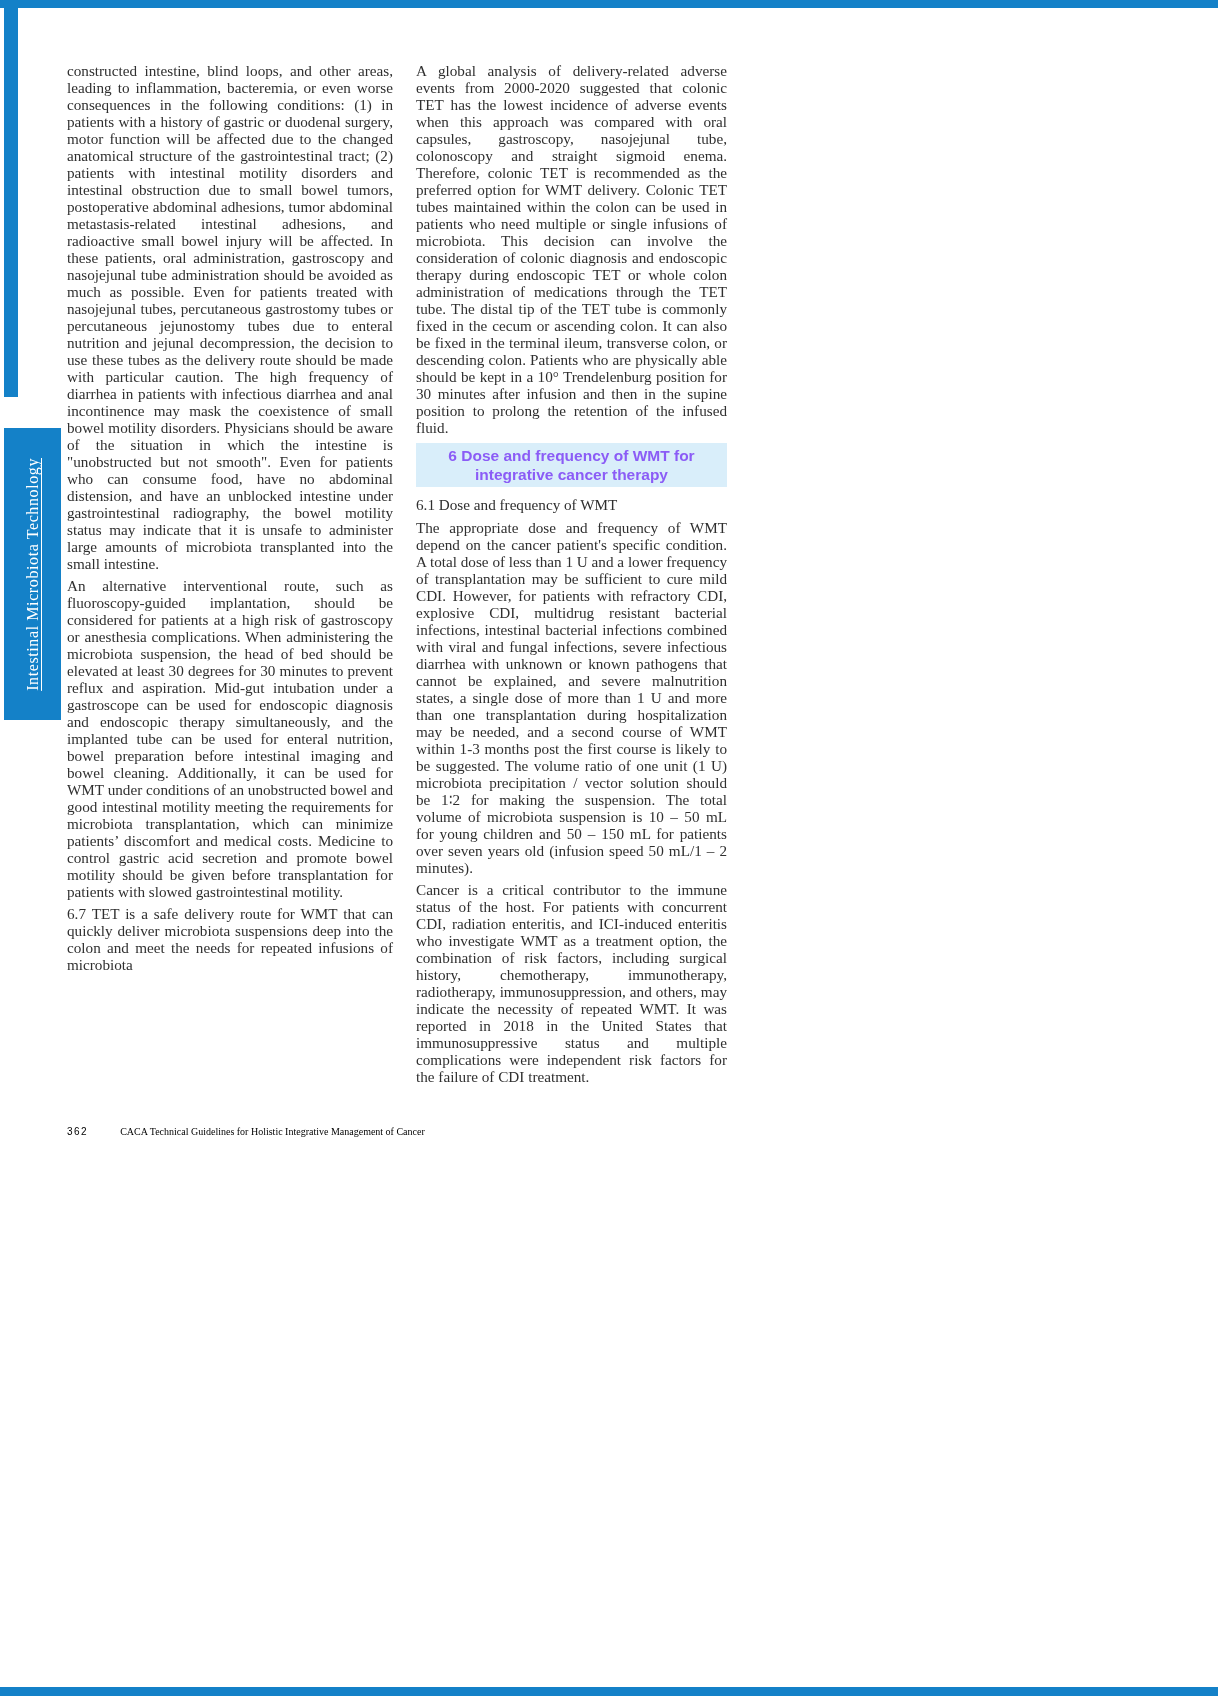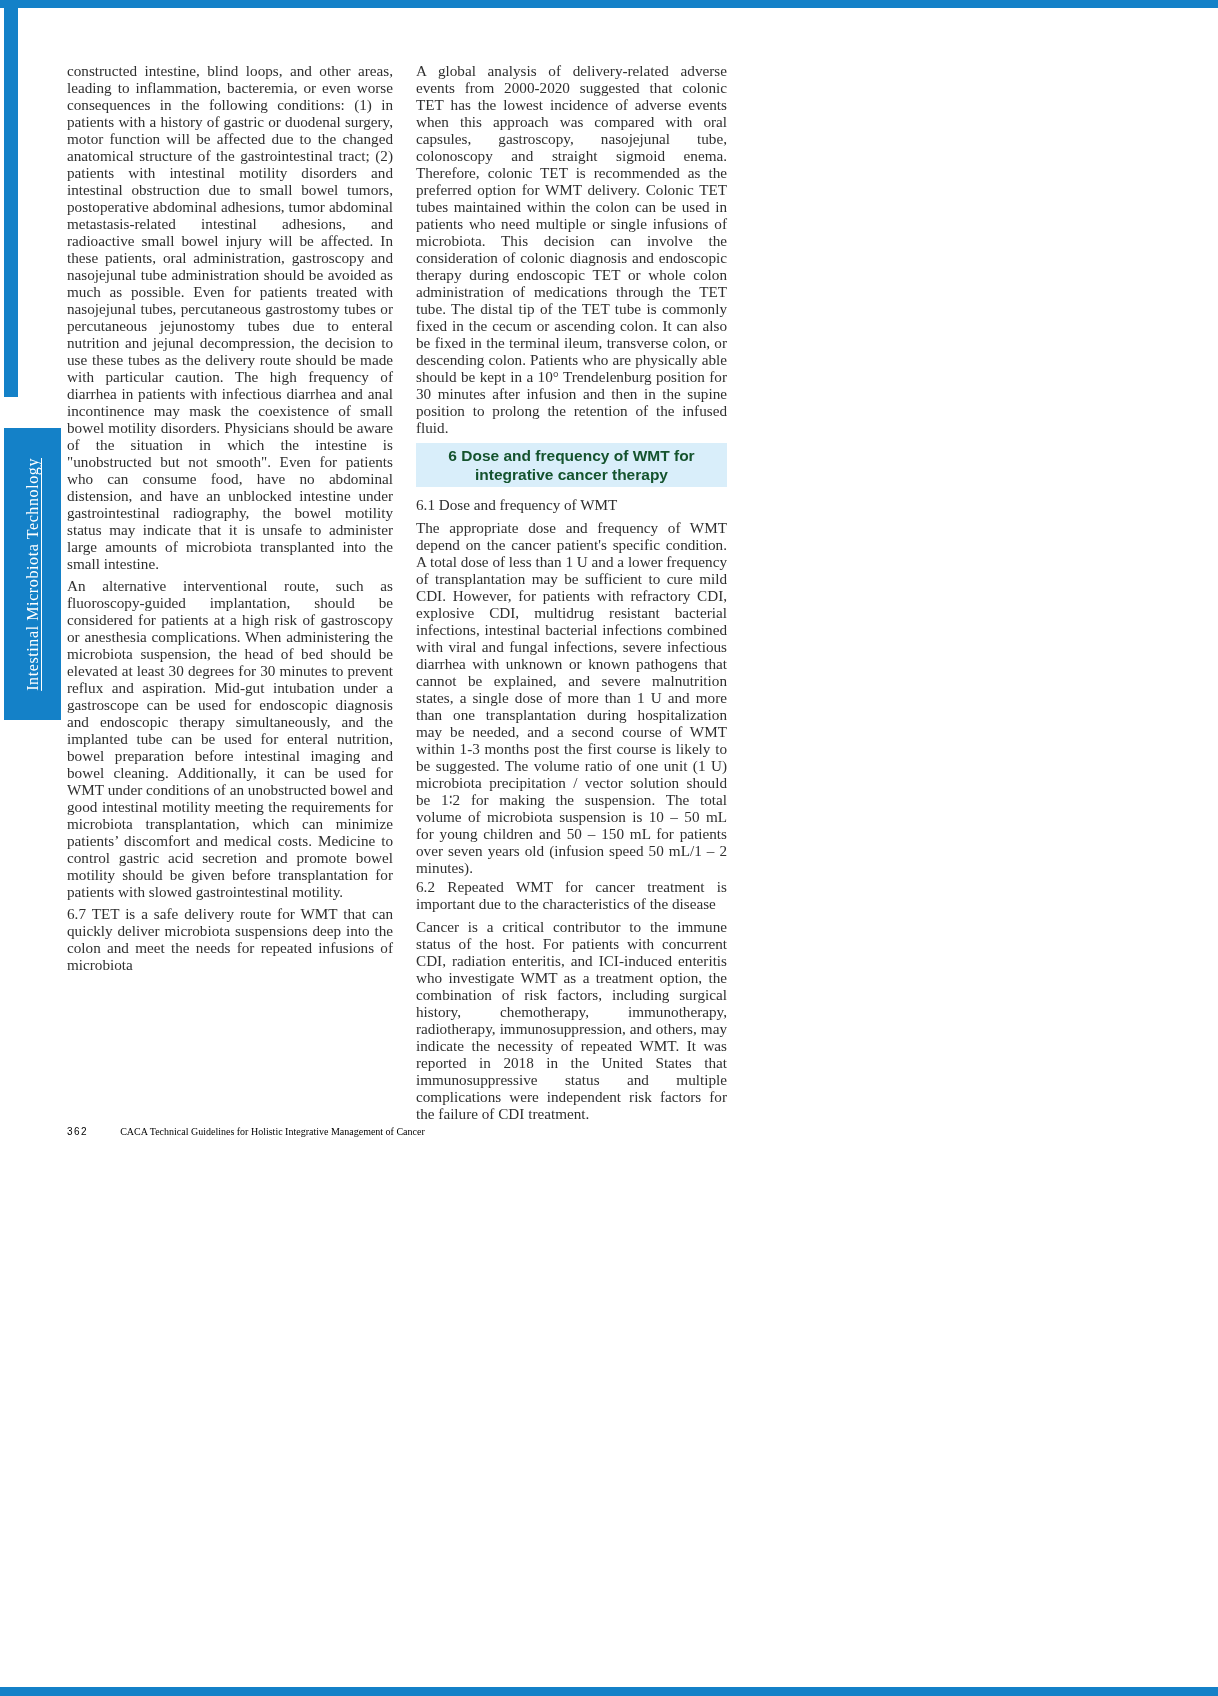--- a/index.html
+++ b/index.html
@@ -49,21 +49,21 @@
     color: #2f2f2f;
   }
   .col-left  { left: 67px;  width: 326px; }
   .col-right { left: 416px; width: 311px; }
   .col p { margin: 5px 0 0 0; }
   .col p:first-child { margin-top: 2px; }
   .section-heading {
     margin: 7px 0 9px 0;
     padding: 3px 8px;
     background: #d9eefa;
-    color: #14532d;
+    color: #8b5cf6;
     font-family: "Liberation Sans", sans-serif;
     font-weight: bold;
     font-size: 15.5px;
     line-height: 19px;
     text-align: center;
   }
   .col p.subheading { margin: 2px 0 6px 0; }
   .footer {
     position: absolute; left: 67px; top: 1126px;
     font-size: 10px; color: #000000;
@@ -90,21 +90,20 @@
   <p>constructed intestine, blind loops, and other areas, leading to inflammation, bacteremia, or even worse consequences in the following conditions: (1) in patients with a history of gastric or duodenal surgery, motor function will be affected due to the changed anatomical structure of the gastrointestinal tract; (2) patients with intestinal motility disorders and intestinal obstruction due to small bowel tumors, postoperative abdominal adhesions, tumor abdominal metastasis-related intestinal adhesions, and radioactive small bowel injury will be affected. In these patients, oral administration, gastroscopy and nasojejunal tube administration should be avoided as much as possible. Even for patients treated with nasojejunal tubes, percutaneous gastrostomy tubes or percutaneous jejunostomy tubes due to enteral nutrition and jejunal decompression, the decision to use these tubes as the delivery route should be made with particular caution. The high frequency of diarrhea in patients with infectious diarrhea and anal incontinence may mask the coexistence of small bowel motility disorders. Physicians should be aware of the situation in which the intestine is "unobstructed but not smooth". Even for patients who can consume food, have no abdominal distension, and have an unblocked intestine under gastrointestinal radiography, the bowel motility status may indicate that it is unsafe to administer large amounts of microbiota transplanted into the small intestine.</p>
   <p>An alternative interventional route, such as fluoroscopy-guided implantation, should be considered for patients at a high risk of gastroscopy or anesthesia complications. When administering the microbiota suspension, the head of bed should be elevated at least 30 degrees for 30 minutes to prevent reflux and aspiration. Mid-gut intubation under a gastroscope can be used for endoscopic diagnosis and endoscopic therapy simultaneously, and the implanted tube can be used for enteral nutrition, bowel preparation before intestinal imaging and bowel cleaning. Additionally, it can be used for WMT under conditions of an unobstructed bowel and good intestinal motility meeting the requirements for microbiota transplantation, which can minimize patients’ discomfort and medical costs. Medicine to control gastric acid secretion and promote bowel motility should be given before transplantation for patients with slowed gastrointestinal motility.</p>
   <p>6.7 TET is a safe delivery route for WMT that can quickly deliver microbiota suspensions deep into the colon and meet the needs for repeated infusions of microbiota</p>
 </div>
 
 <div class="col col-right">
   <p>A global analysis of delivery-related adverse events from 2000-2020 suggested that colonic TET has the lowest incidence of adverse events when this approach was compared with oral capsules, gastroscopy, nasojejunal tube, colonoscopy and straight sigmoid enema. Therefore, colonic TET is recommended as the preferred option for WMT delivery. Colonic TET tubes maintained within the colon can be used in patients who need multiple or single infusions of microbiota. This decision can involve the consideration of colonic diagnosis and endoscopic therapy during endoscopic TET or whole colon administration of medications through the TET tube. The distal tip of the TET tube is commonly fixed in the cecum or ascending colon. It can also be fixed in the terminal ileum, transverse colon, or descending colon. Patients who are physically able should be kept in a 10° Trendelenburg position for 30 minutes after infusion and then in the supine position to prolong the retention of the infused fluid.</p>
   <h2 class="section-heading">6 Dose and frequency of WMT for integrative cancer therapy</h2>
   <p class="subheading">6.1 Dose and frequency of WMT</p>
   <p>The appropriate dose and frequency of WMT depend on the cancer patient's specific condition. A total dose of less than 1 U and a lower frequency of transplantation may be sufficient to cure mild CDI. However, for patients with refractory CDI, explosive CDI, multidrug resistant bacterial infections, intestinal bacterial infections combined with viral and fungal infections, severe infectious diarrhea with unknown or known pathogens that cannot be explained, and severe malnutrition states, a single dose of more than 1 U and more than one transplantation during hospitalization may be needed, and a second course of WMT within 1-3 months post the first course is likely to be suggested. The volume ratio of one unit (1 U) microbiota precipitation / vector solution should be 1∶2 for making the suspension. The total volume of microbiota suspension is 10 – 50 mL for young children and 50 – 150 mL for patients over seven years old (infusion speed 50 mL/1 – 2 minutes).</p>
-  <p class="subheading">6.2 Repeated WMT for cancer treatment is important due to the characteristics of the disease</p>
   <p>Cancer is a critical contributor to the immune status of the host. For patients with concurrent CDI, radiation enteritis, and ICI-induced enteritis who investigate WMT as a treatment option, the combination of risk factors, including surgical history, chemotherapy, immunotherapy, radiotherapy, immunosuppression, and others, may indicate the necessity of repeated WMT. It was reported in 2018 in the United States that immunosuppressive status and multiple complications were independent risk factors for the failure of CDI treatment.</p>
 </div>
 
 <div class="footer">
   <span class="page-num">362</span><span class="footer-title">CACA Technical Guidelines for Holistic Integrative Management of Cancer</span>
 </div>
 
 <div class="bottom-bar"></div>
 
 </body></html>

